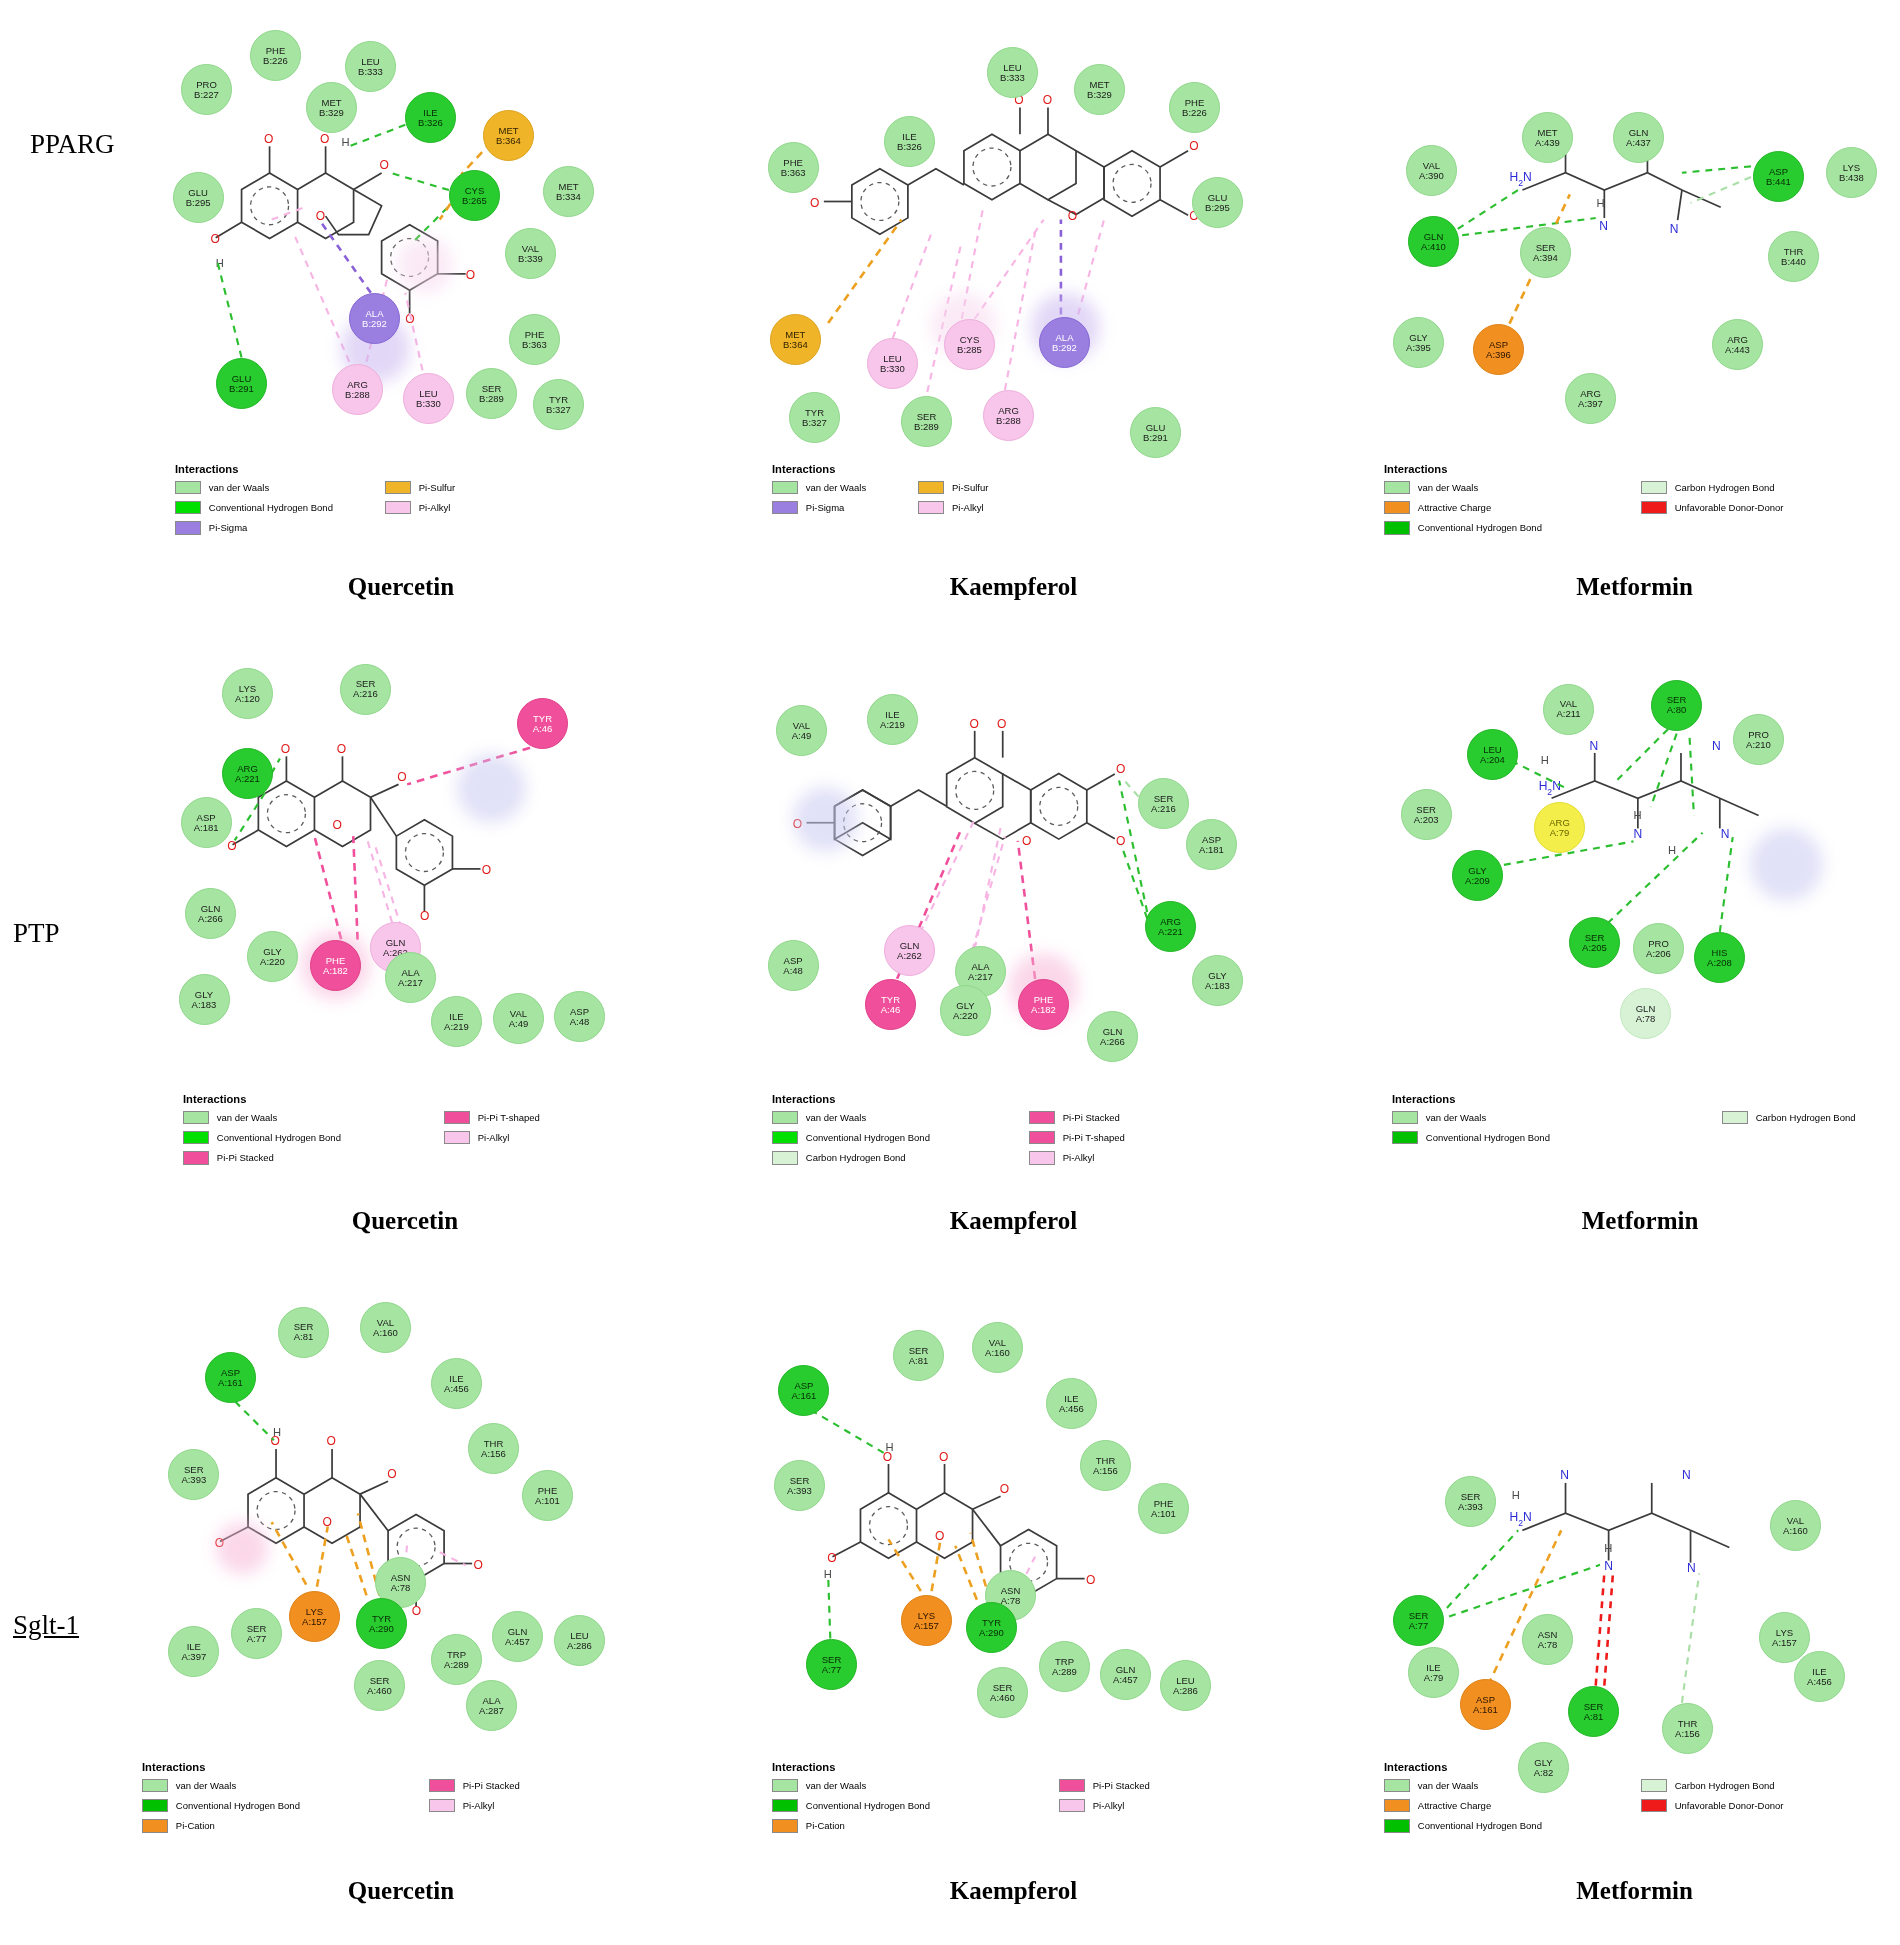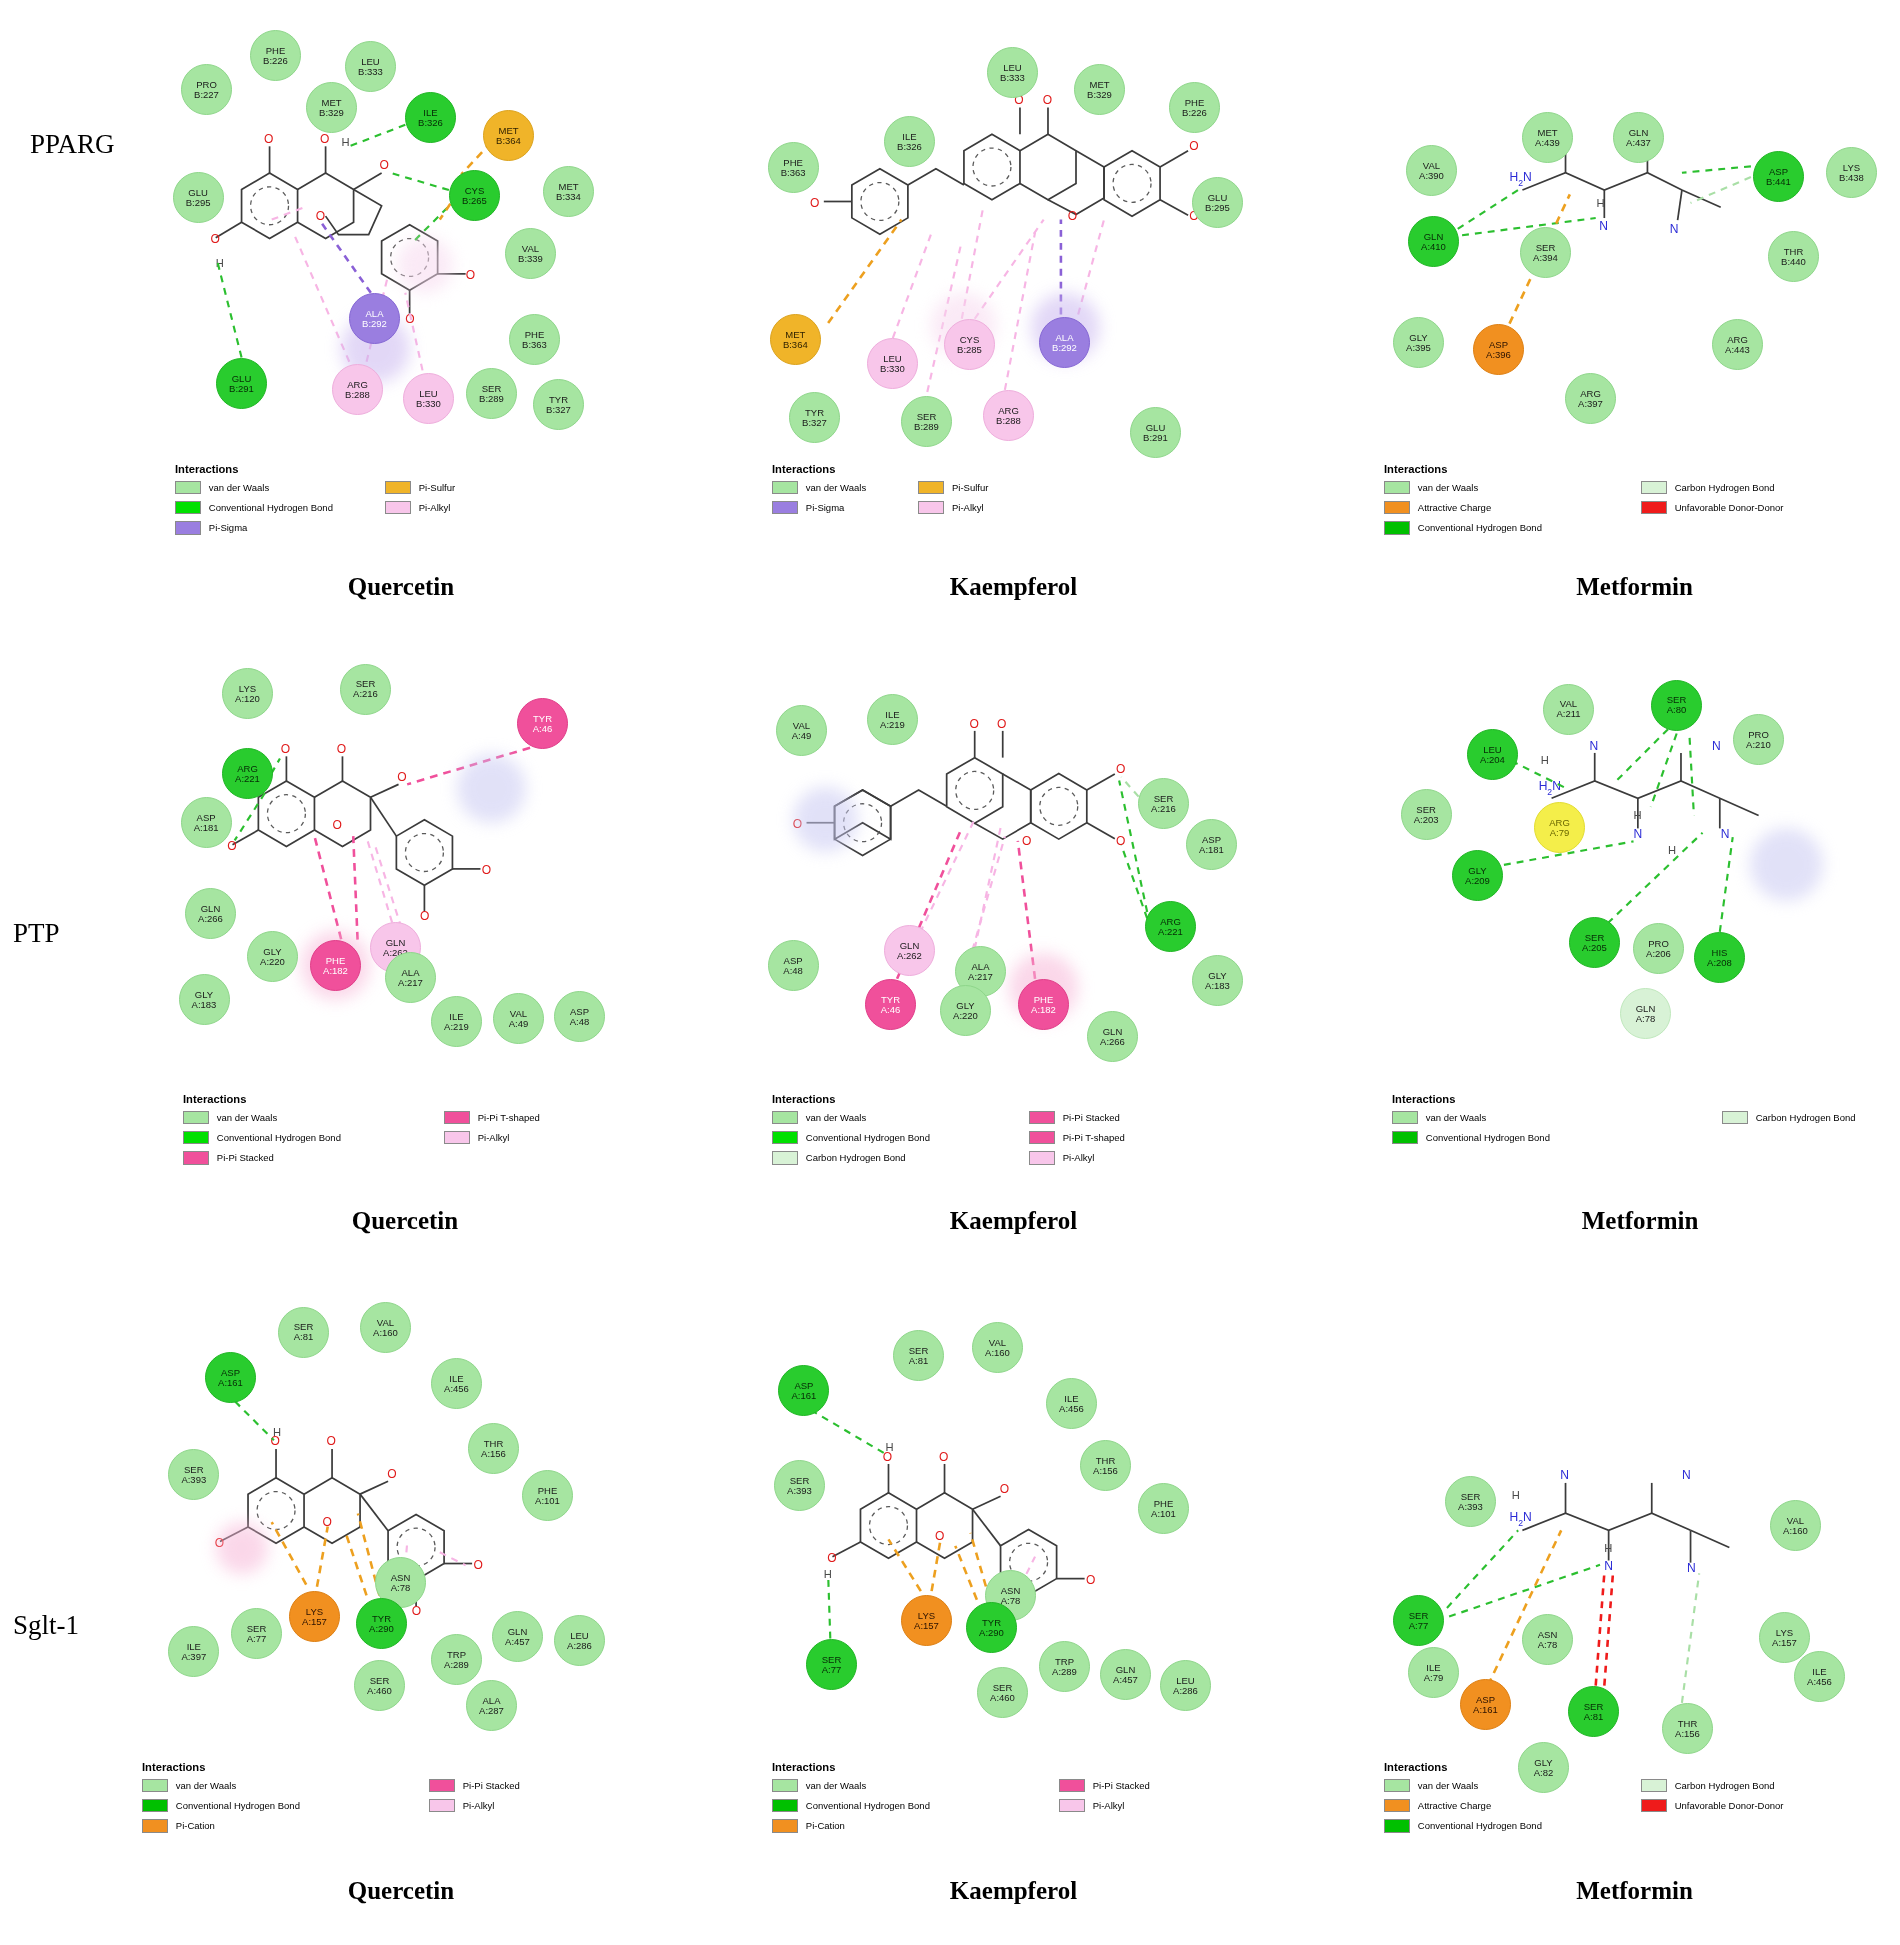--- a/index.html
+++ b/index.html
@@ -52,21 +52,21 @@
   .d-magenta{stroke:#f0509b;stroke-width:6;stroke-dasharray:18 14;fill:none;}
   .d-red{stroke:#ef1b1b;stroke-width:6;stroke-dasharray:16 14;fill:none;}
 </style>
 </head>
 <body>
 
 <div class="sheet">
 
   <div class="rowlabel" style="left:30px;top:129px;">PPARG</div>
   <div class="rowlabel" style="left:13px;top:918px;">PTP</div>
-  <div class="rowlabel" style="left:13px;top:1610px;">Sglt-1</div>
+  <div class="rowlabel" style="left:13px;top:1610px;text-decoration:underline;">Sglt-1</div>
 
   <div class="panel" style="left:164px;top:17px;width:474px;height:431px;">
     <svg width="474" height="431" viewBox="0 0 1100 1000">
 
       <g>
         <polygon class="lig" points="180,400 245,362 310,400 310,476 245,514 180,476"></polygon>
         <circle class="ligthin" cx="245" cy="438" r="44"></circle>
         <polyline class="lig" points="310,400 375,362 440,400 440,476 375,514 310,476"></polyline>
         <polyline class="lig" points="440,400 505,438 475,505 405,505 375,462"></polyline>
         <polygon class="lig" points="505,520 570,482 635,520 635,596 570,634 505,596"></polygon>

